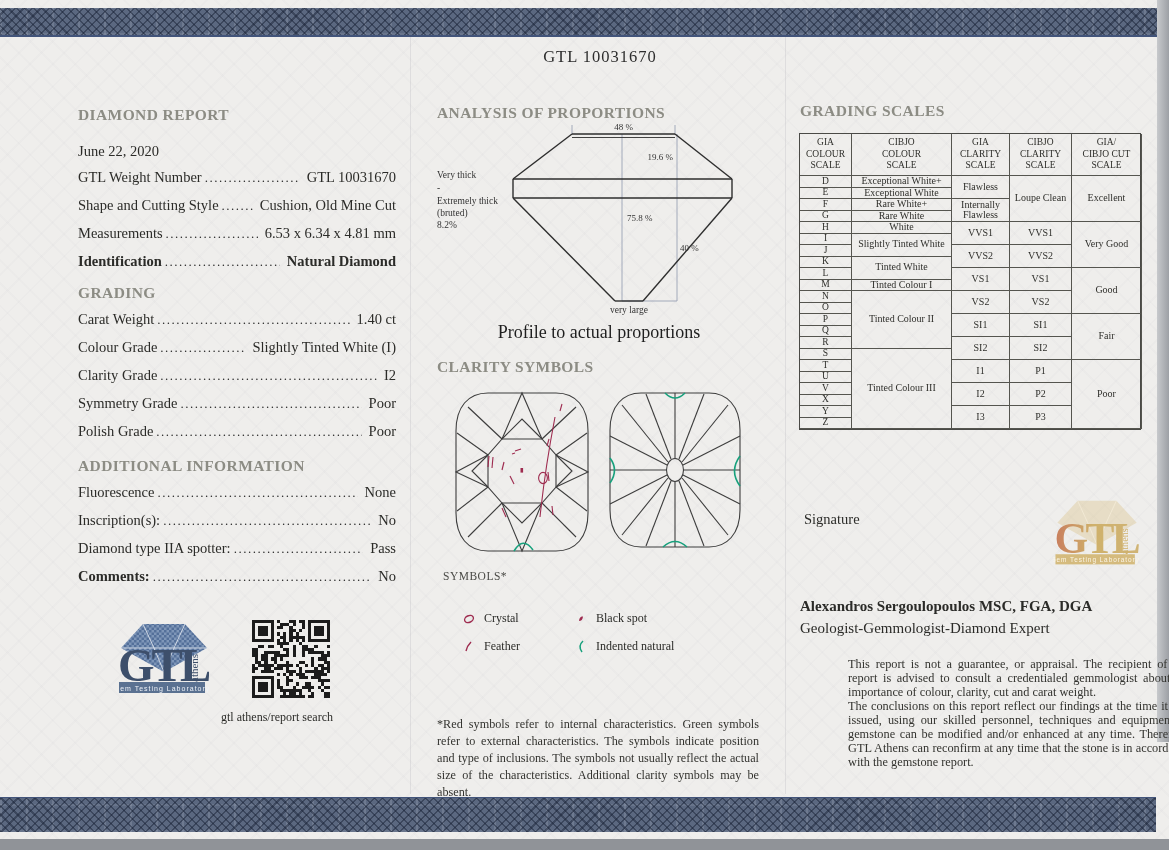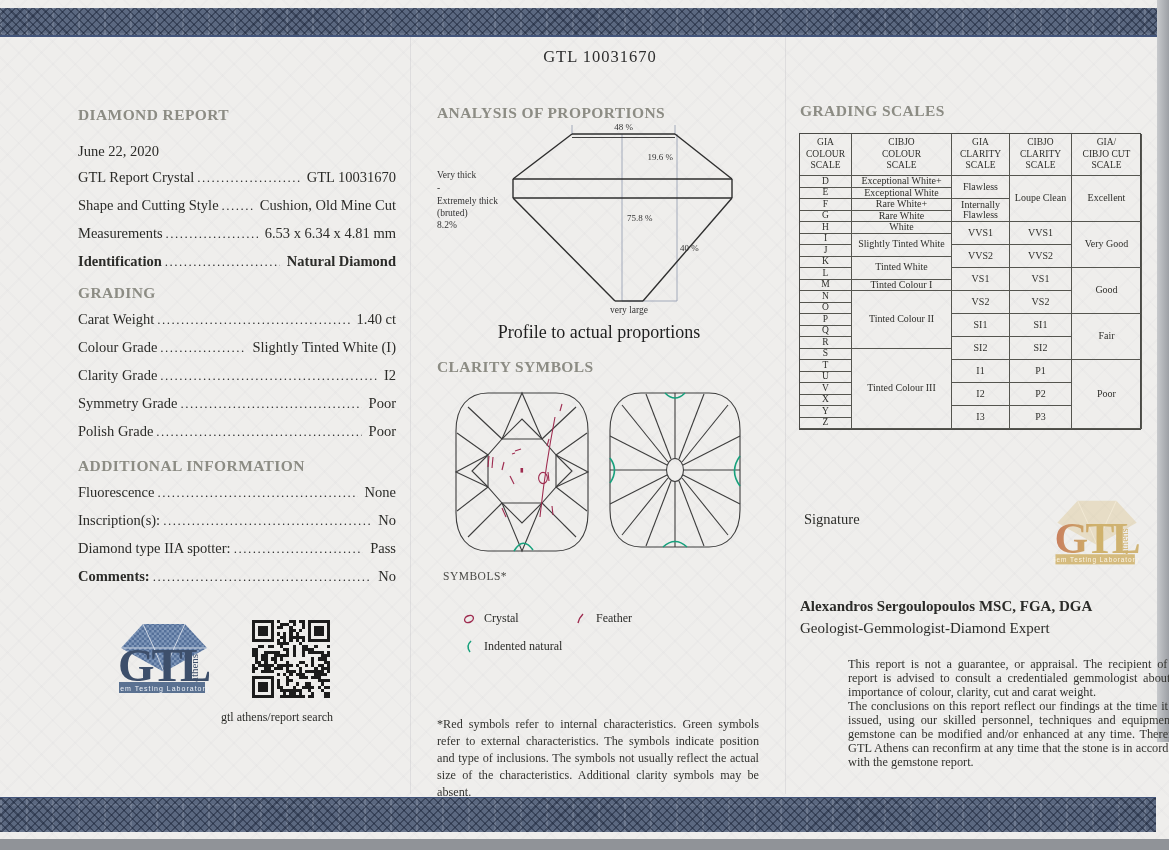--- a/index.html
+++ b/index.html
@@ -71,21 +71,21 @@
   <div id="bottom-strip"></div>
   <div class="fold" style="left:410px"></div>
   <div class="fold" style="left:785px"></div>
 
   <div id="title" class="abs">GTL 10031670</div>
 
   <div class="sec" style="left:78px;top:106px">DIAMOND REPORT</div>
   <div id="date" class="abs">June 22, 2020</div>
   <div id="fields1" class="fields" style="left:78px;top:169px">
       <div class="fieldrow">
-        <span class="flabel">GTL Report Crystal</span>
+        <span class="flabel">GTL Weight Number</span>
         <span class="dots"></span>
         <span class="fvalue">GTL 10031670</span>
       </div>
       <div class="fieldrow">
         <span class="flabel">Shape and Cutting Style</span>
         <span class="dots"></span>
         <span class="fvalue">Cushion, Old Mine Cut</span>
       </div>
       <div class="fieldrow">
         <span class="flabel">Measurements</span>
@@ -605,20 +605,26 @@
   <div id="h-symbols">SYMBOLS*</div>
   <div id="legend">
       <div class="legitem">
         <svg width="14" height="15" viewBox="0 0 14 15">
           <ellipse cx="7" cy="8" rx="4.6" ry="3.3" transform="rotate(-25 7 8)" fill="none" stroke="#9e2b4f" stroke-width="1.4"></ellipse>
         </svg>
         <span>Crystal</span>
       </div>
       <div class="legitem">
         <svg width="14" height="15" viewBox="0 0 14 15">
+          <path d="M5,10 Q5.5,5 9,5.5 Q8.5,10 5,10 Z" fill="#9e2b4f"></path>
+        </svg>
+        <span>Black spot</span>
+      </div>
+      <div class="legitem">
+        <svg width="14" height="15" viewBox="0 0 14 15">
           <path d="M4,12 Q5,7 9,3" fill="none" stroke="#9e2b4f" stroke-width="1.4"></path>
         </svg>
         <span>Feather</span>
       </div>
       <div class="legitem">
         <svg width="14" height="15" viewBox="0 0 14 15">
           <path d="M9,2 Q3.5,7 8,13" fill="none" stroke="#17a07c" stroke-width="1.5"></path>
         </svg>
         <span>Indented natural</span>
       </div>

